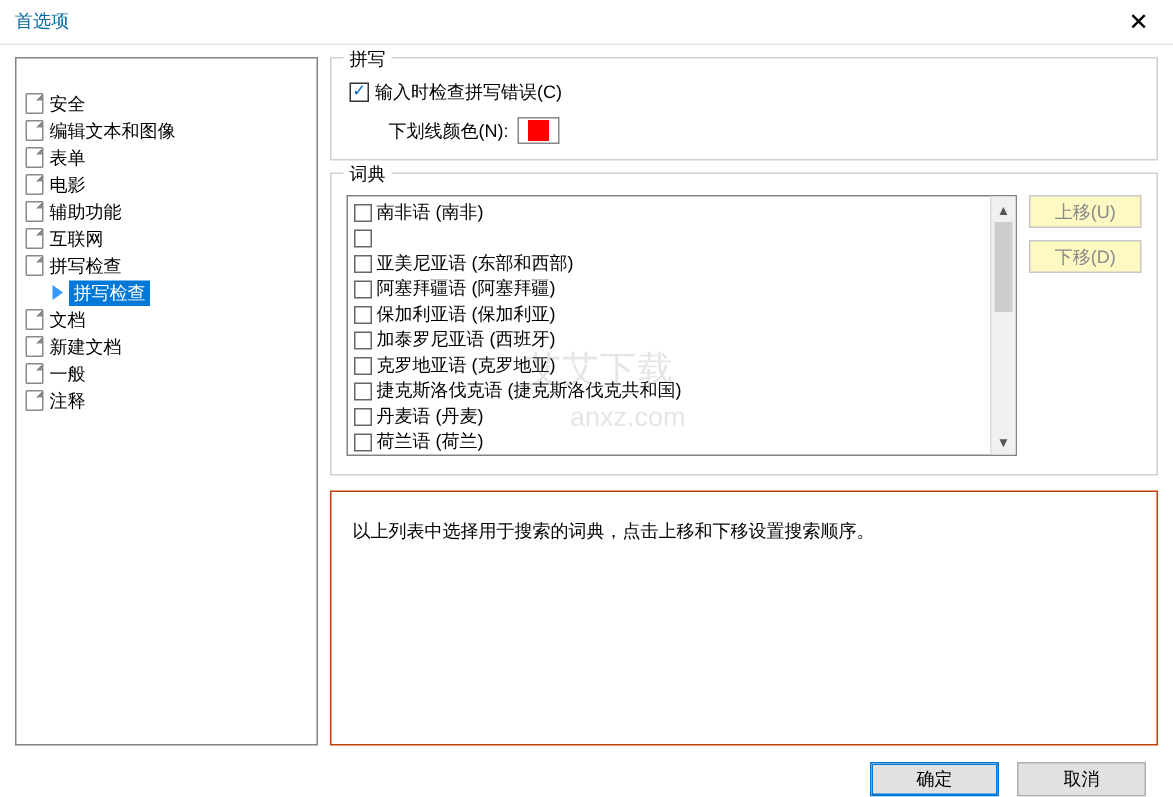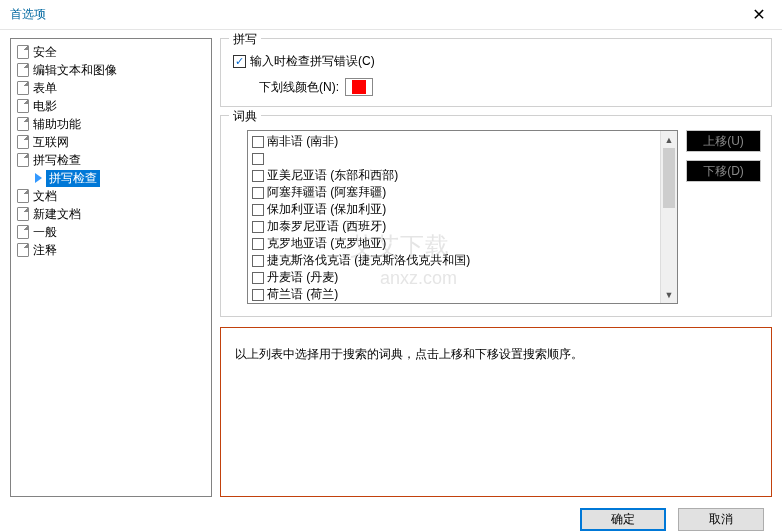--- a/index.html
+++ b/index.html
@@ -1,48 +1,48 @@
 <!DOCTYPE html>
 <html><head>
 <meta charset="utf-8">
 <style>
 * { box-sizing: border-box; margin: 0; padding: 0; font-family: "Microsoft YaHei", "SimSun", sans-serif; font-size: 12px; }
 body { background: #fff; width: 782px; height: 531px; overflow: hidden; }
 .titlebar { height: 30px; border-bottom: 1px solid #e5e5e5; display: flex; align-items: center; padding: 0 0 0 10px; background: #fff; }
 .titlebar-title { flex: 1; color: #0369a1; }
 .close-btn { width: 46px; height: 30px; display: flex; align-items: center; justify-content: center; font-size: 16px; font-family: Arial; cursor: default; }
 .body { display: flex; height: 467px; padding: 8px 10px 0 10px; gap: 8px; }
-.sidebar { width: 202px; border: 1px solid #828282; background: #fff; overflow: auto; padding: 4px 2px; }
+.sidebar { width: 202px; border: 1px solid #828282; background: #fff; overflow: auto; padding: 21px 2px; }
 .tree-item { display: flex; align-items: center; height: 18px; padding-left: 4px; gap: 4px; cursor: default; }
 .tree-item.child { padding-left: 22px; }
 .tree-icon { width: 12px; height: 14px; border: 1px solid #888; border-radius: 1px; position: relative; flex-shrink: 0; }
 .tree-icon::after { content: ""; position: absolute; top: 0; right: 0; width: 4px; height: 4px; background: linear-gradient(135deg, transparent 49%, #888 50%); }
 .arrow-icon { width: 0; height: 0; border-top: 5px solid transparent; border-bottom: 5px solid transparent; border-left: 7px solid #3399ff; flex-shrink: 0; }
 .tree-label { white-space: nowrap; }
 .tree-item.selected .tree-label { background: #0078d7; color: #fff; padding: 0 3px; }
 .main { flex: 1; display: flex; flex-direction: column; gap: 8px; }
 .group { border: 1px solid #d0d0d0; position: relative; padding: 14px 10px 10px 10px; }
 .group-title { position: absolute; top: -8px; left: 8px; background: #fff; padding: 0 4px; text-align: center; }
 .checkbox-row { display: flex; align-items: center; gap: 4px; margin-bottom: 8px; padding-left: 2px; }
 .checkbox { width: 13px; height: 13px; border: 1px solid #333; display: flex; align-items: center; justify-content: center; color: #0066cc; font-size: 11px; line-height: 1; }
 .color-row { display: flex; align-items: center; gap: 6px; padding-left: 28px; }
 .color-swatch { width: 28px; height: 18px; border: 1px solid #888; background: #fff; display: flex; align-items: center; justify-content: center; }
 .color-inner { width: 14px; height: 14px; background: #ff0000; }
 .dict-area { display: flex; gap: 8px; }
-.dict-list { flex: 1; height: 174px; border: 1px solid #828282; background: #fff; display: flex; margin-left: 16px; }
+.dict-list { flex: 1; height: 174px; border: 1px solid #828282; background: #fff; display: flex; }
 .dict-items { flex: 1; overflow: hidden; padding: 2px; }
 .dict-row { display: flex; align-items: center; height: 17px; gap: 3px; padding-left: 2px; }
 .dict-check { width: 12px; height: 12px; border: 1px solid #666; flex-shrink: 0; }
 .scrollbar { width: 17px; background: #f0f0f0; display: flex; flex-direction: column; border-left: 1px solid #ddd; }
 .scroll-btn { height: 17px; display: flex; align-items: center; justify-content: center; font-size: 9px; color: #555; }
 .scroll-track { flex: 1; position: relative; }
 .scroll-thumb { position: absolute; top: 0; left: 2px; right: 2px; height: 60px; background: #cdcdcd; }
 .side-buttons { display: flex; flex-direction: column; gap: 8px; width: 75px; }
 .btn { height: 22px; border: 1px solid #adadad; background: #e1e1e1; display: flex; align-items: center; justify-content: center; cursor: default; }
-.btn.disabled { color: #888; border-color: #c8c8c8; background: #000000; }
+.btn.disabled { color: #888; border-color: #c8c8c8; background: #fef9c3; }
 .info-box { border: 1px solid #c2410c; padding: 18px 14px; margin-top: 2px; flex: 1; }
 .footer { height: 34px; display: flex; align-items: flex-end; justify-content: flex-end; gap: 12px; padding: 0 18px; }
 .footer-btn { width: 86px; height: 23px; border: 1px solid #adadad; background: #e1e1e1; display: flex; align-items: center; justify-content: center; cursor: default; }
 .footer-btn.primary { border: 1px solid #0078d7; box-shadow: inset 0 0 0 1px #0078d7; }
 .watermark { position: absolute; top: 230px; left: 350px; font-size: 24px; color: rgba(150,150,150,0.25); font-family: Liberation Mono, monospace; pointer-events: none; letter-spacing: 1px; }
 .watermark2 { position: absolute; top: 268px; left: 380px; font-size: 18px; color: rgba(150,150,150,0.25); font-family: Arial; pointer-events: none; }
 </style>
 </head>
 <body>
 

